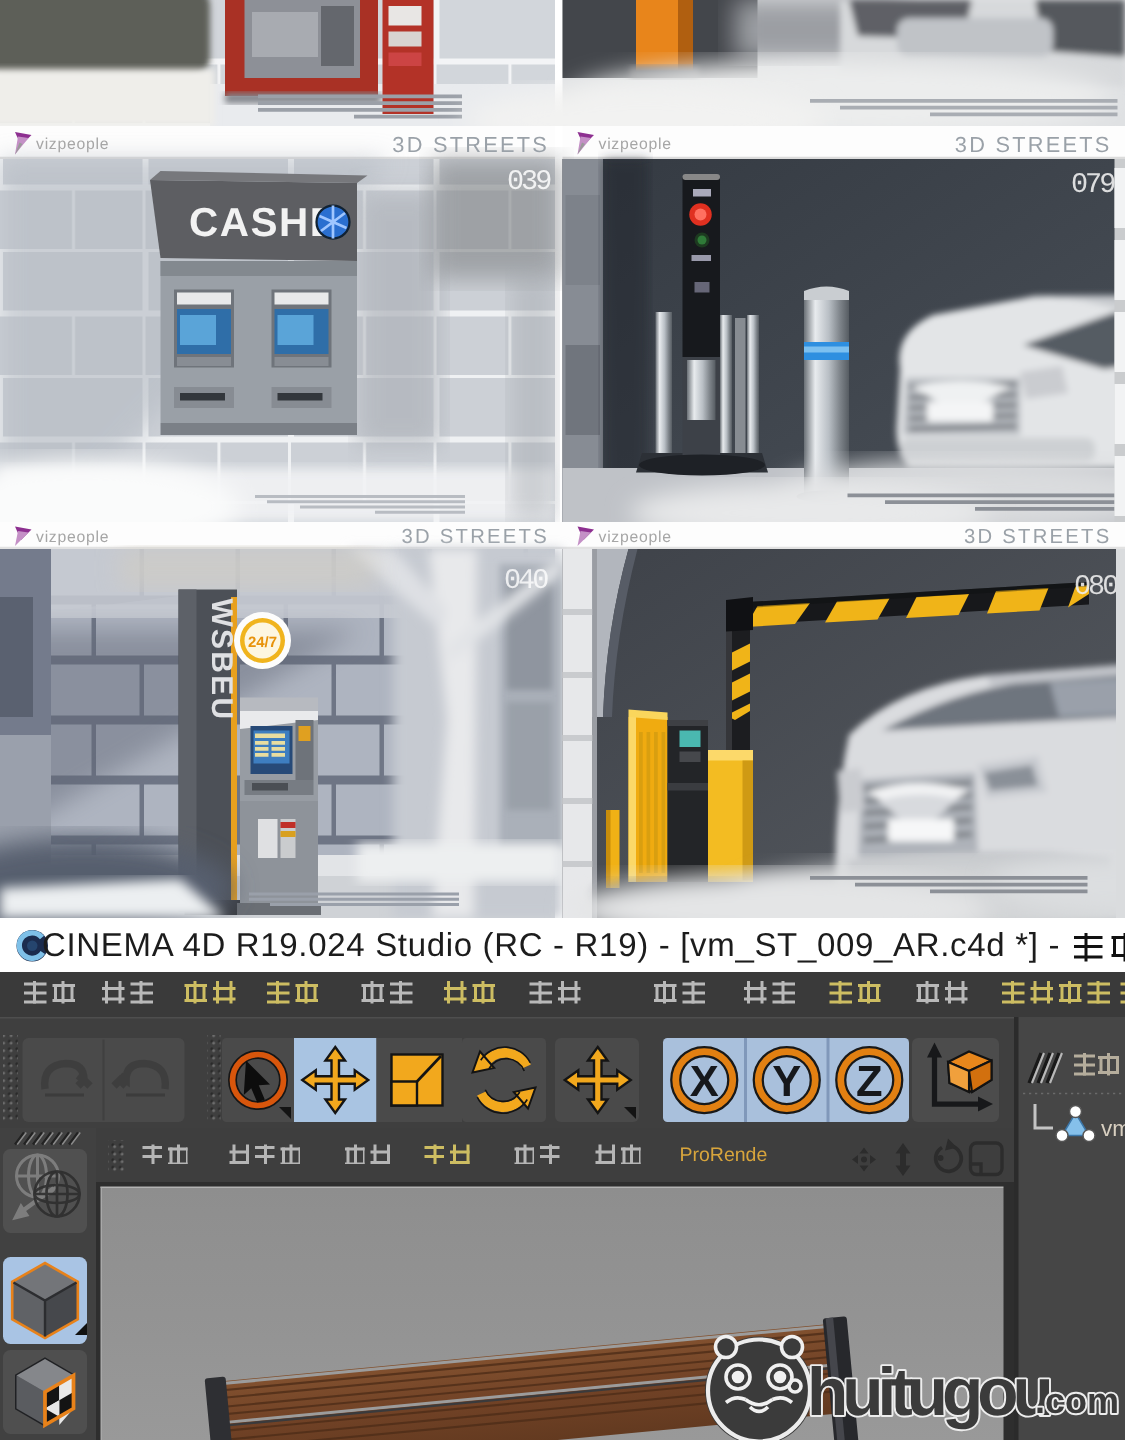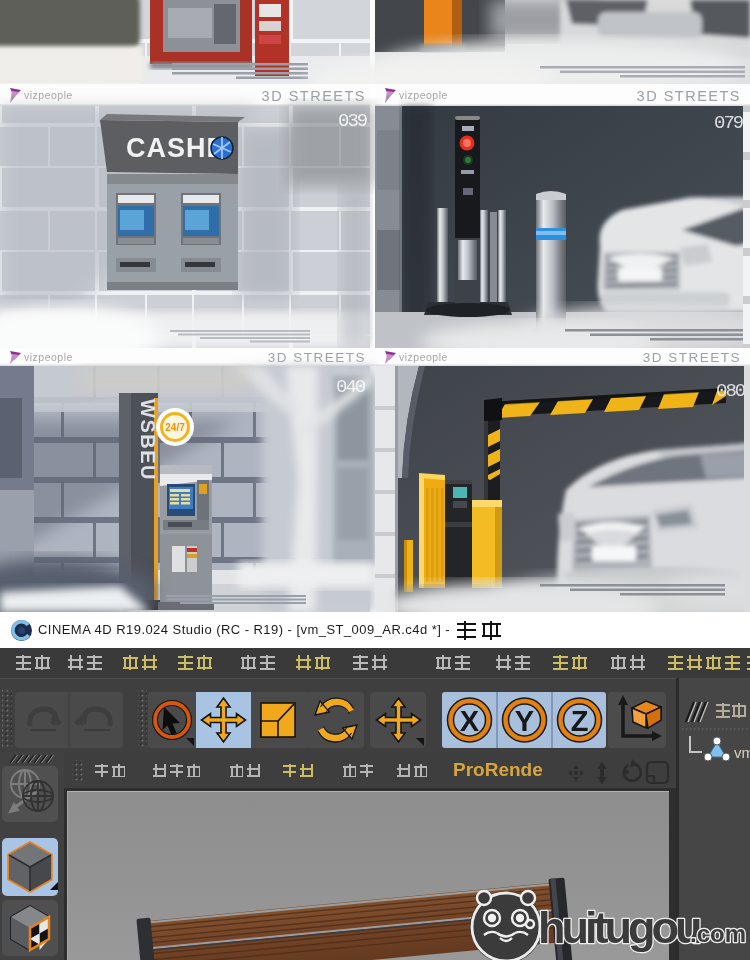--- a/index.html
+++ b/index.html
@@ -409,21 +409,21 @@
 <rect x="744" y="366" width="6" height="246" fill="#dadcde"></rect>
 </g>
 </svg>
 
 <div class="abs" style="left:0;top:612px;width:750px;height:36px;background:#fff"></div>
 <svg class="abs" style="left:10px;top:619px" width="23" height="23" viewBox="0 0 23 23">
 <circle cx="11.5" cy="11.5" r="10.5" fill="#1b2c4e"></circle>
 <path d="M18 6 A8.5 8.5 0 1 0 18.5 16" fill="none" stroke="#7ec0e8" stroke-width="3.5"></path>
 <circle cx="11.5" cy="11.5" r="3.5" fill="#25456e"></circle>
 </svg>
-<div class="abs" style="left:38px;top:612px;width:712px;height:34px;line-height:36px;font-size:13px;letter-spacing:0.45px;color:#1c1c1c;white-space:nowrap">CINEMA 4D R19.024 Studio (RC - R19) - [vm_ST_009_AR.c4d *] - <span style="color:#111"><i class="cn lg c1"></i><i class="cn lg c2"></i></span></div>
+<div class="abs" style="left:28px;top:612px;width:712px;height:34px;line-height:36px;font-size:22px;letter-spacing:0.45px;color:#1c1c1c;white-space:nowrap">CINEMA 4D R19.024 Studio (RC - R19) - [vm_ST_009_AR.c4d *] - <span style="color:#111"><i class="cn lg c1"></i><i class="cn lg c2"></i></span></div>
 
 <div class="abs" style="left:0;top:648px;width:750px;height:30px;background:#3a3a3a"></div>
 <div class="abs mi" style="left:14px"><i class="cn c1"></i><i class="cn c2"></i></div>
 <div class="abs mi" style="left:66px"><i class="cn c3"></i><i class="cn c1"></i></div>
 <div class="abs mi y" style="left:121px"><i class="cn c2"></i><i class="cn c3"></i></div>
 <div class="abs mi y" style="left:176px"><i class="cn c1"></i><i class="cn c2"></i></div>
 <div class="abs mi" style="left:239px"><i class="cn c2"></i><i class="cn c1"></i></div>
 <div class="abs mi y" style="left:294px"><i class="cn c3"></i><i class="cn c2"></i></div>
 <div class="abs mi" style="left:351px"><i class="cn c1"></i><i class="cn c3"></i></div>
 <div class="abs mi" style="left:434px"><i class="cn c2"></i><i class="cn c1"></i></div>
@@ -592,21 +592,21 @@
 <rect x="583" y="10" width="21" height="21" rx="4"></rect>
 <path d="M583 24 L590 24 L590 31"></path>
 </g>
 </svg>
 <div class="abs vi" style="left:93px"><i class="cn sm c1"></i><i class="cn sm c2"></i></div>
 <div class="abs vi" style="left:151px"><i class="cn sm c3"></i><i class="cn sm c1"></i><i class="cn sm c2"></i></div>
 <div class="abs vi" style="left:228px"><i class="cn sm c2"></i><i class="cn sm c3"></i></div>
 <div class="abs vi y2" style="left:281px"><i class="cn sm c1"></i><i class="cn sm c3"></i></div>
 <div class="abs vi" style="left:341px"><i class="cn sm c2"></i><i class="cn sm c1"></i></div>
 <div class="abs vi" style="left:395px"><i class="cn sm c3"></i><i class="cn sm c2"></i></div>
-<div class="abs" style="left:453px;top:752px;height:36px;line-height:36px;font-size:19px;color:#d8a53c;font-weight:bold">ProRende</div>
+<div class="abs" style="left:453px;top:752px;height:36px;line-height:36px;font-size:13px;color:#d8a53c;font-weight:normal">ProRende</div>
 
 <div class="abs" style="left:64px;top:788px;width:612px;height:172px;background:#2e2e2e"></div>
 <div class="abs" style="left:67px;top:791px;width:602px;height:169px;background:linear-gradient(#8e8e8e,#949494 60%,#999);border-top:1.5px solid #b2b2b2;border-left:1.5px solid #a8a8a8"></div>
 <svg class="abs" style="left:67px;top:791px" width="602" height="169" viewBox="0 0 602 169">
 <defs>
 <linearGradient id="wood" x1="0" y1="0" x2="0" y2="1">
 <stop offset="0" stop-color="#82512f"></stop>
         <stop offset="0.5" stop-color="#714226"></stop>
         <stop offset="1" stop-color="#633a20"></stop>
 </linearGradient>

